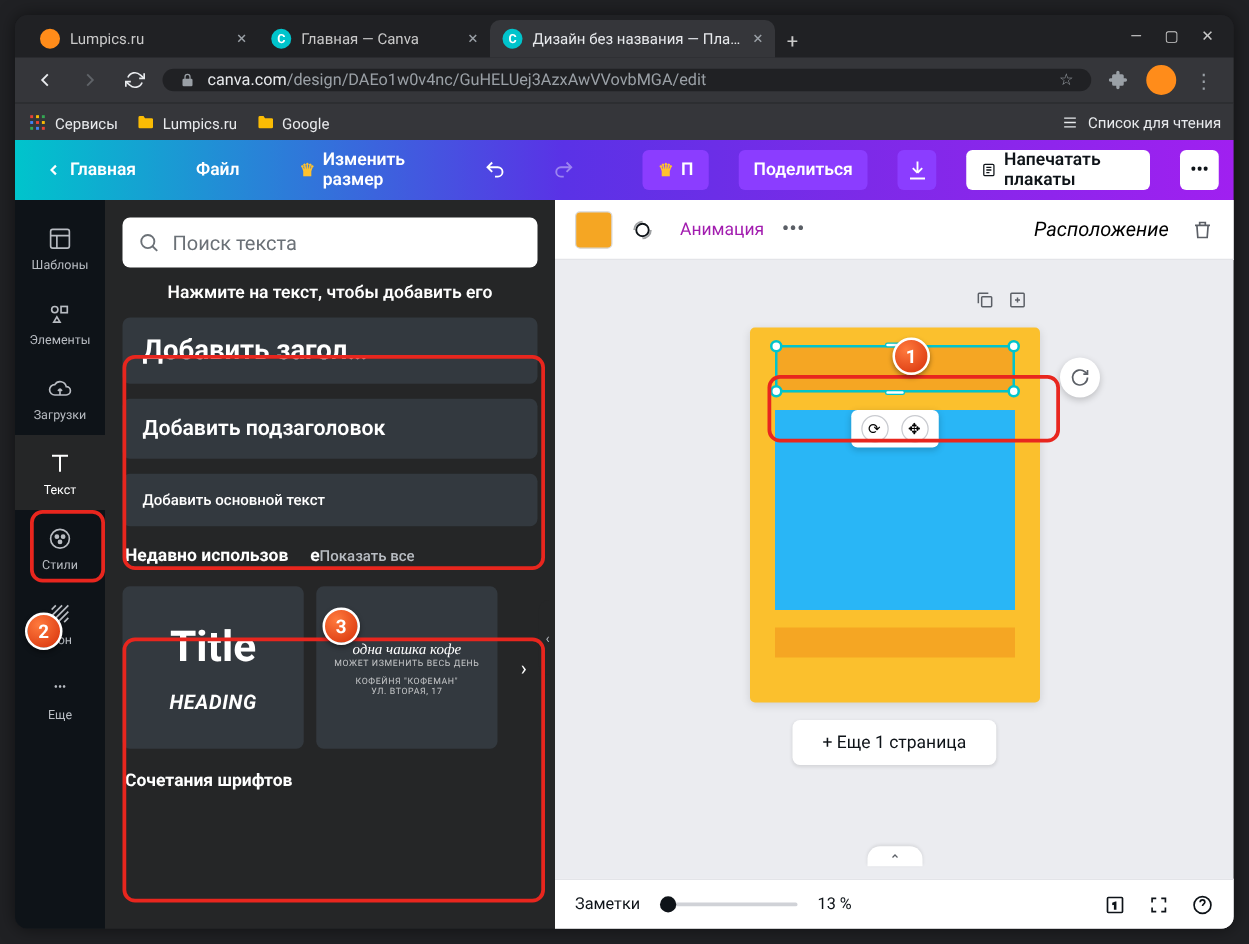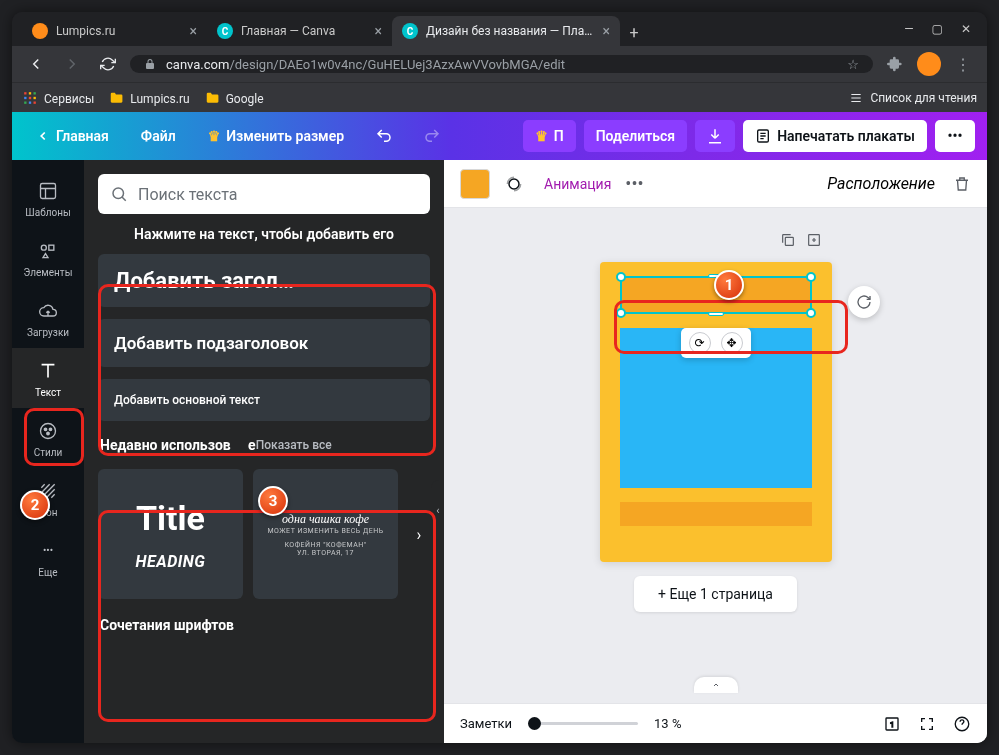--- a/index.html
+++ b/index.html
@@ -30,21 +30,21 @@
 .addricon { width: 16px; height: 16px; display:flex; align-items:center; justify-content:center; }
 .avatar { width: 24px; height: 24px; border-radius: 50%; background: #ff8c1a; }
 
 
 .bmbar { height: 30px; background: #35363a; border-top: 1px solid #2b2c2f; display: flex; align-items: center; padding: 0 10px; gap: 14px; color: #e8eaed; font-size: 12px; }
 .bm { display: flex; align-items: flex-end; gap: 6px; }
 .bm-ic { width: 16px; height: 16px; display:flex; align-items:center; justify-content:center; }
 .bm-right { margin-left: auto; display:flex; align-items:center; gap:6px; }
 
 
-.canva-hdr { height: 48px; background: linear-gradient(90deg, #00c4cc 0%, #5a32e6 45%, #7d2ae8 70%, #a020f0 100%); display: flex; align-items: center; padding: 14px 12px; gap: 8px; }
+.canva-hdr { height: 48px; background: linear-gradient(90deg, #00c4cc 0%, #5a32e6 45%, #7d2ae8 70%, #a020f0 100%); display: flex; align-items: center; padding: 14px 12px; gap: 24px; }
 .hbtn { height: 32px; padding: 0 12px; color: #fff; font-size: 14px; font-weight: 600; display: flex; align-items: center; gap: 6px; border-radius: 5px; }
 .hbtn.solid { background: #fff; color: #0e1318; }
 .hbtn.purple { background: #8b3dff; }
 .hbtn.icon { width: 40px; justify-content:center; padding: 0; }
 .crown { color: #ffc22e; }
 .spacer { flex: 1; }
 
 
 .main { display: flex; height: calc(100% - 148px); }
 

